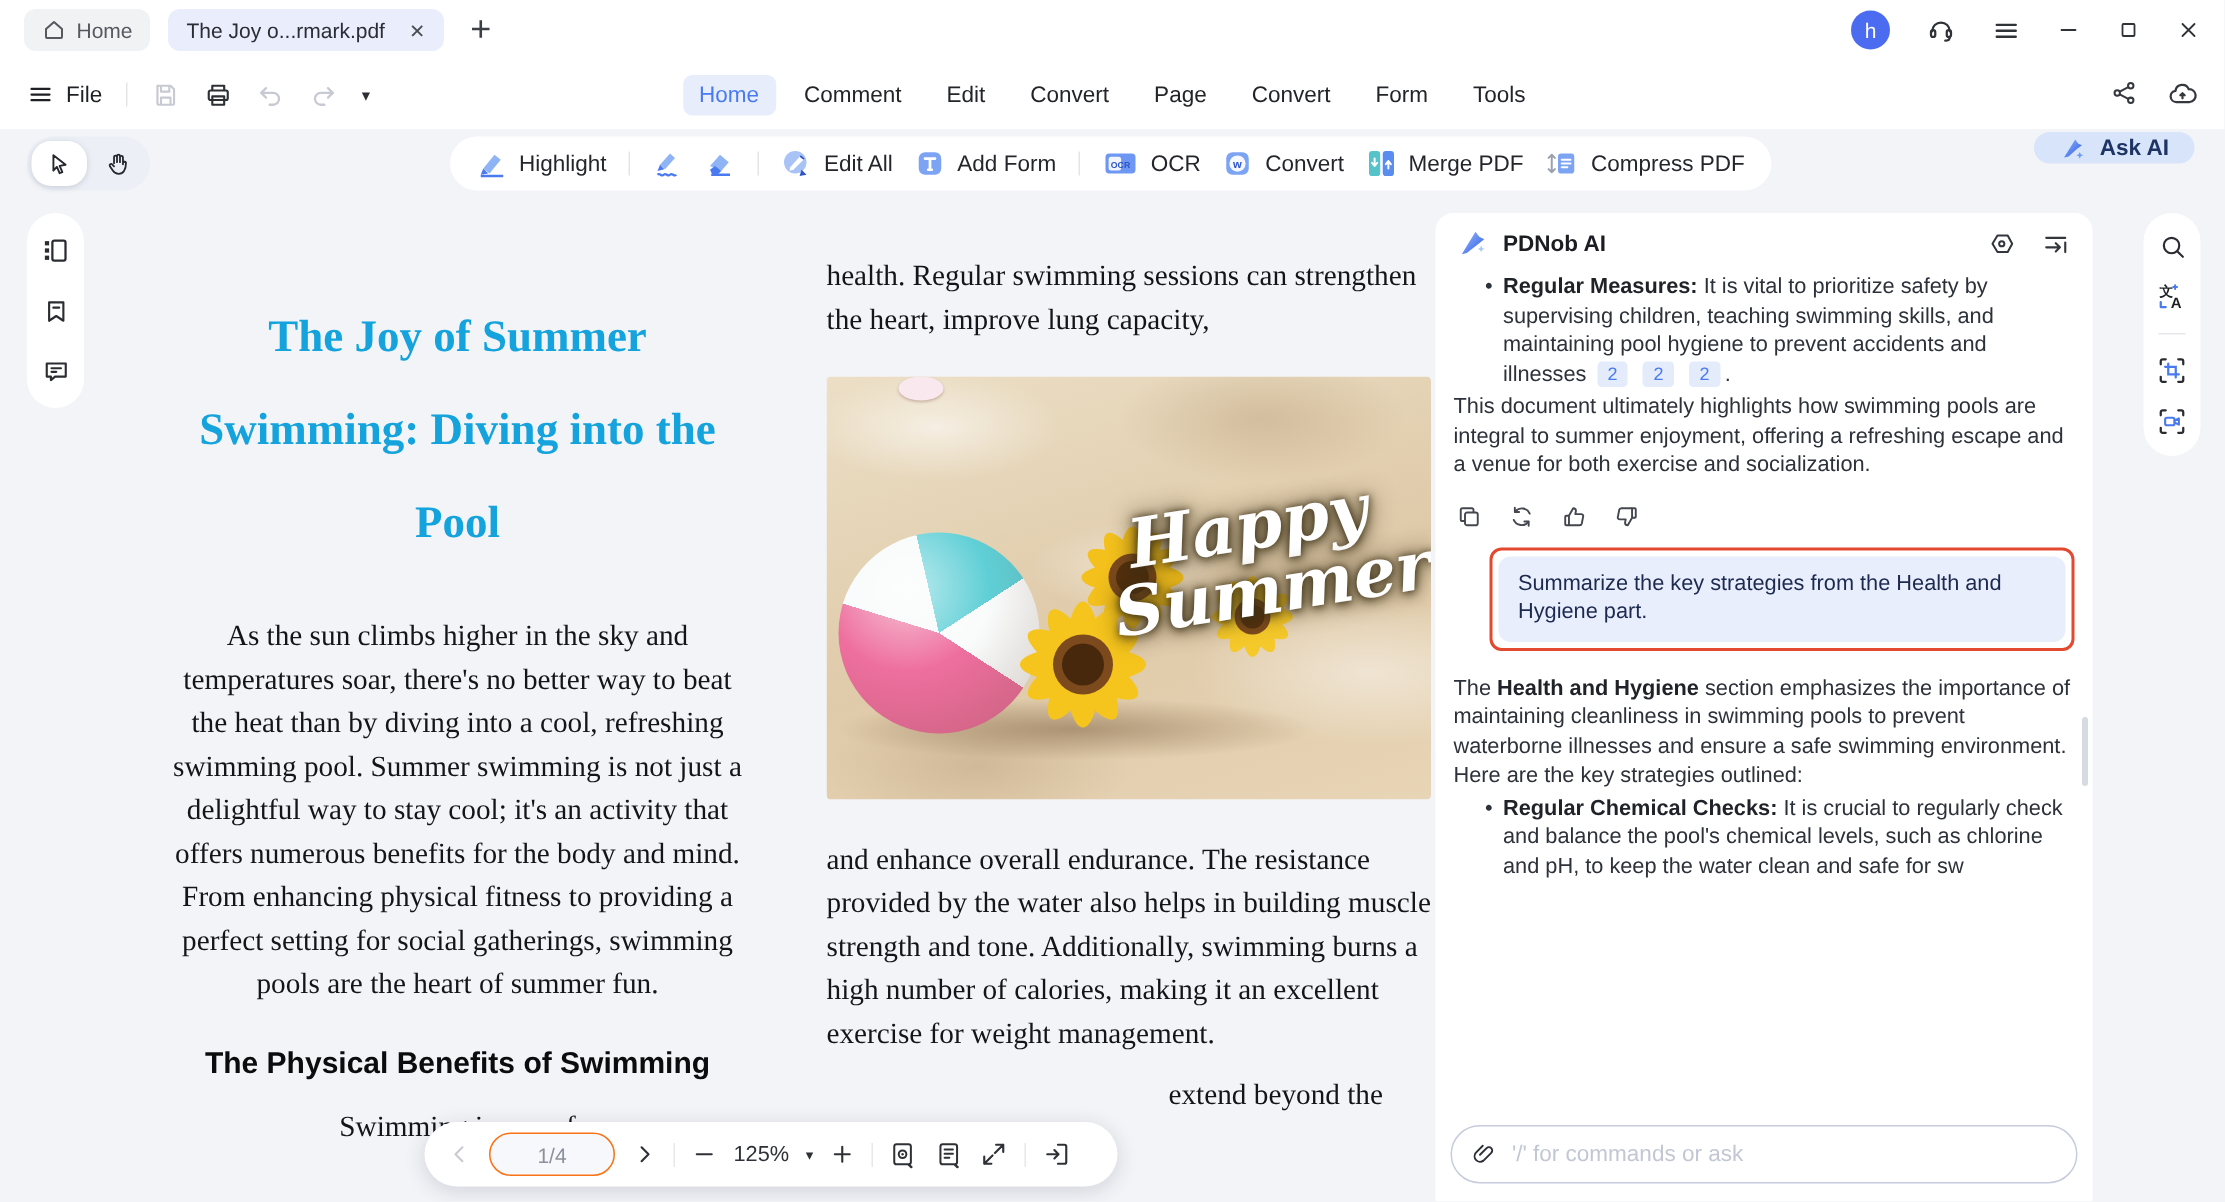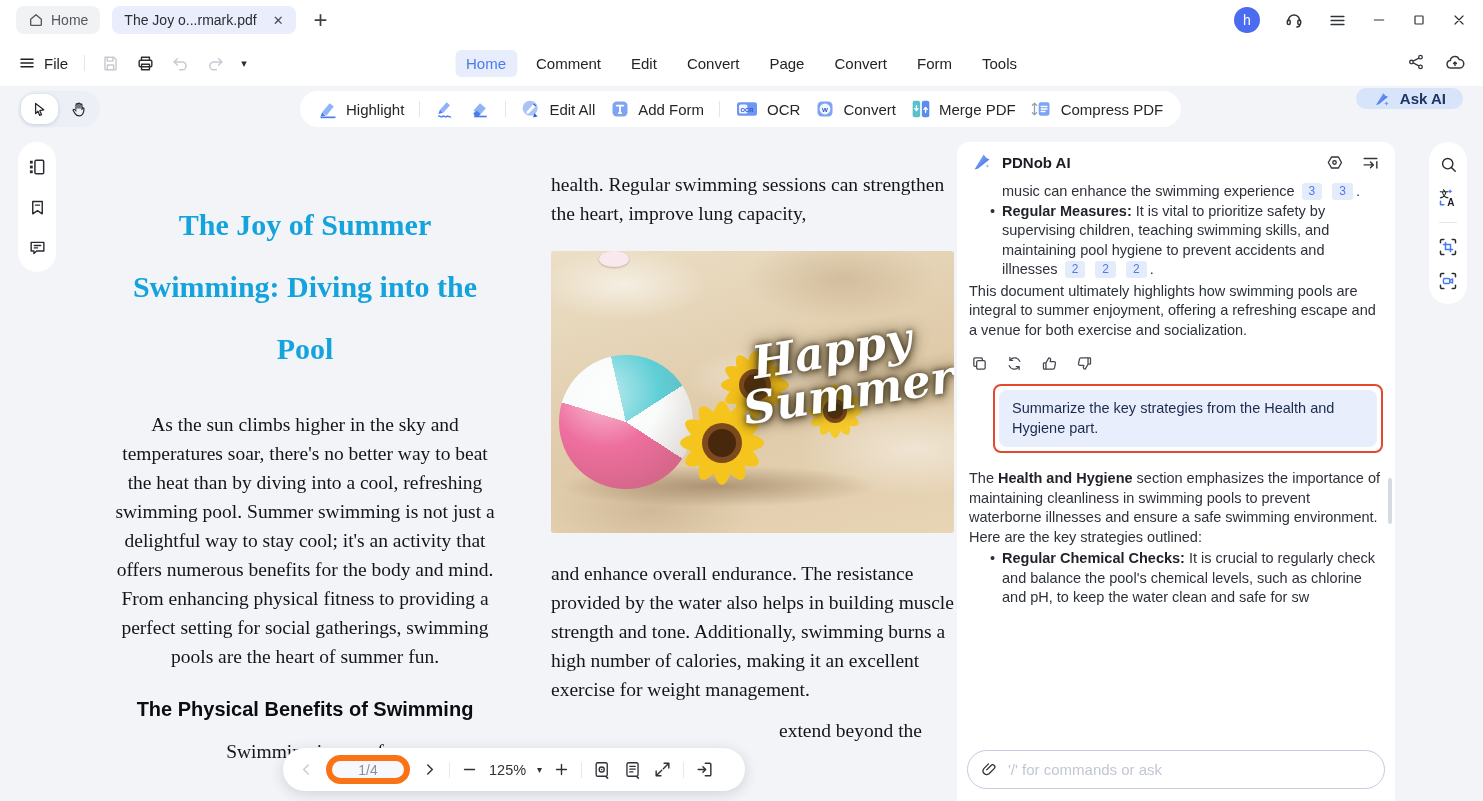--- a/index.html
+++ b/index.html
@@ -94,21 +94,21 @@
   .ai-input { position:absolute; left:10px; right:10px; bottom:12px; height:39px; border:1.5px solid #c6ccdd; border-radius:20px; display:flex; align-items:center; gap:10px; padding:0 13px; background:#fff; }
   .ai-input input { border:0; outline:0; flex:1; font-size:15px; color:#333; font-family:"Liberation Sans",sans-serif; background:transparent; }
   .ai-input input::placeholder { color:#c2c7d4; }
 
   
   .right-rail { position:absolute; left:1429px; top:10px; width:38px; background:#fff; border-radius:19px; padding:13px 0; display:flex; flex-direction:column; align-items:center; gap:14px; color:#2a2c31; }
   .hdiv { width:18px; height:1px; background:#e7e8ec; }
 
   
   .float-toolbar { position:absolute; left:283px; top:616px; width:462px; height:43px; background:#fff; border-radius:22px; box-shadow:0 3px 14px rgba(30,40,70,.16); display:flex; align-items:center; padding:0 15px; gap:11px; z-index:6; color:#2e3136; }
-  .page-pill { width:84px; height:29px; border:6px solid #f97316; background:#f7f8fb; border-radius:15px; color:#8b909c; font-size:14px; display:flex; align-items:center; justify-content:center; }
+  .page-pill { width:84px; height:29px; border:1px solid #f97316; background:#f7f8fb; border-radius:15px; color:#8b909c; font-size:14px; display:flex; align-items:center; justify-content:center; }
   .ft-div { width:1px; height:16px; background:#e6e8ec; }
   .zoom-txt { font-size:14.5px; color:#2e3136; }
   .dim { color:#c8cbd2; }
 </style>
 </head>
 <body>
 
 <div class="app">
 
   <div class="titlebar">
@@ -462,25 +462,20 @@
               <svg width="19" height="19" viewBox="0 0 24 24" fill="none" stroke="currentColor" stroke-width="1.8" stroke-linecap="round" stroke-linejoin="round">
                 <path d="M4 7h16"></path>
                 <path d="M4 15h11M12 11.5 15.5 15 12 18.5"></path>
                 <path d="M20 11v8"></path>
               </svg>
             </span>
         </span>
       </div>
 
       <div class="chat">
-        <div class="cont-block">
-          <span>music can enhance the swimming experience</span>
-          <span class="cite">3</span>
-          <span class="cite">3</span><span>.</span>
-        </div>
         <div class="bullet">
           <span class="dot">•</span>
           <span class="bc"><b>Regular Measures:</b><span> It is vital to prioritize safety by supervising children, teaching swimming skills, and maintaining pool hygiene to prevent accidents and illnesses</span>
             <span class="cite">2</span>
             <span class="cite">2</span>
             <span class="cite">2</span><span>.</span>
           </span>
         </div>
         <div class="closing">This document ultimately highlights how swimming pools are integral to summer enjoyment, offering a refreshing escape and a venue for both exercise and socialization.</div>
 

